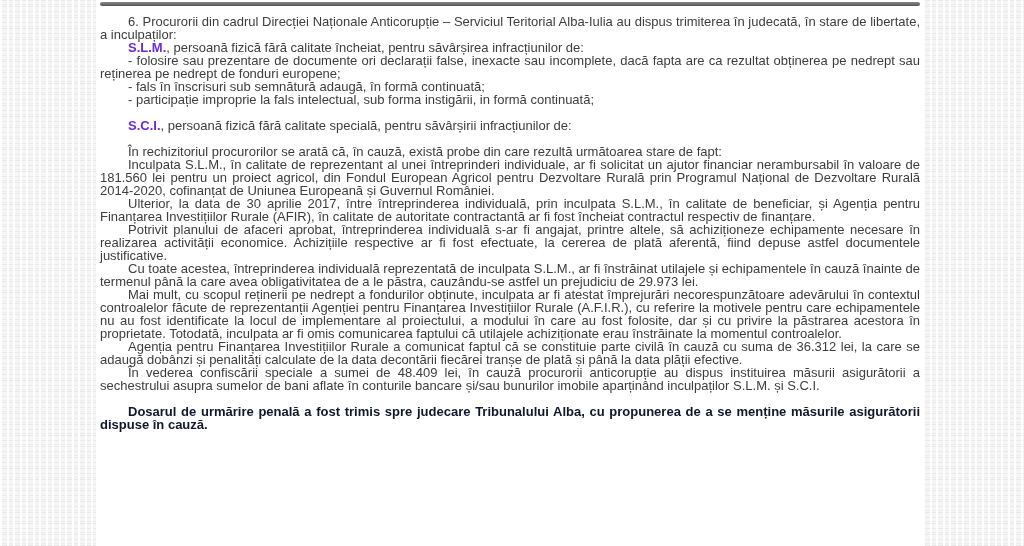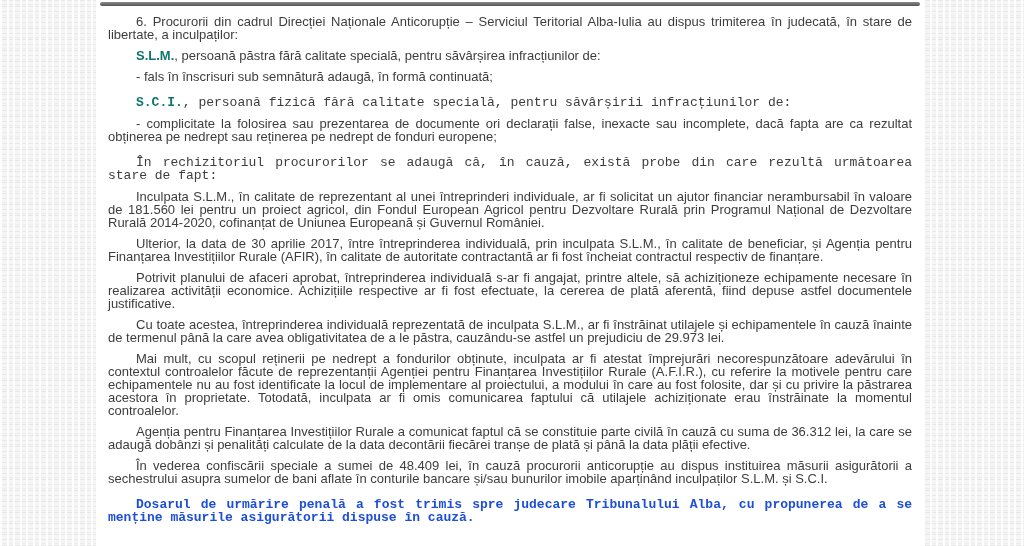--- a/index.html
+++ b/index.html
@@ -44,40 +44,41 @@
     background: linear-gradient(#8a8a8a, #545454);
     border-radius: 2px;
   }
   .doc-body {
     margin-top: 9px;
     font-size: 13px;
     line-height: 13px;
     color: #3d3d3d;
   }
   .para {
-    margin: 8px;
+    margin: 0;
     text-indent: 28px;
     text-align: justify;
   }
-  .para.gap { margin-top: 13px; font-family: Liberation Mono, monospace; }
-  .para.bold { font-weight: bold; color: #1d4ed8; }
-  .para b { font-weight: bold; color: #0f766e; }
+  .para.gap { margin-top: 13px; }
+  .para.bold { font-weight: bold; color: #0f172a; }
+  .para b { font-weight: bold; color: #6d28d9; }
 </style>
 </head>
 <body>
 
 <div class="doc-panel">
   <div class="top-rule"></div>
   <div class="doc-body">
       <p class="para"><span>6. Procurorii din cadrul Direcției Naționale Anticorupție – Serviciul Teritorial Alba-Iulia au dispus trimiterea în judecată, în stare de libertate, a inculpaților:</span></p>
-      <p class="para"><b>S.L.M.</b><span>, persoană păstra fără calitate specială, pentru săvârșirea infracțiunilor de:</span></p>
+      <p class="para"><b>S.L.M.</b><span>, persoană fizică fără calitate încheiat, pentru săvârșirea infracțiunilor de:</span></p>
+      <p class="para"><span>- folosire sau prezentare de documente ori declarații false, inexacte sau incomplete, dacă fapta are ca rezultat obținerea pe nedrept sau reținerea pe nedrept de fonduri europene;</span></p>
       <p class="para"><span>- fals în înscrisuri sub semnătură adaugă, în formă continuată;</span></p>
+      <p class="para"><span>- participație improprie la fals intelectual, sub forma instigării, in formă continuată;</span></p>
       <p class="para gap"><b>S.C.I.</b><span>, persoană fizică fără calitate specială, pentru săvârșirii infracțiunilor de:</span></p>
-      <p class="para"><span>- complicitate la folosirea sau prezentarea de documente ori declarații false, inexacte sau incomplete, dacă fapta are ca rezultat obținerea pe nedrept sau reținerea pe nedrept de fonduri europene;</span></p>
-      <p class="para gap"><span>În rechizitoriul procurorilor se adaugă că, în cauză, există probe din care rezultă următoarea stare de fapt:</span></p>
+      <p class="para gap"><span>În rechizitoriul procurorilor se arată că, în cauză, există probe din care rezultă următoarea stare de fapt:</span></p>
       <p class="para"><span>Inculpata S.L.M., în calitate de reprezentant al unei întreprinderi individuale, ar fi solicitat un ajutor financiar nerambursabil în valoare de 181.560 lei pentru un proiect agricol, din Fondul European Agricol pentru Dezvoltare Rurală prin Programul Național de Dezvoltare Rurală 2014-2020, cofinanțat de Uniunea Europeană și Guvernul României.</span></p>
       <p class="para"><span>Ulterior, la data de 30 aprilie 2017, între întreprinderea individuală, prin inculpata S.L.M., în calitate de beneficiar, și Agenția pentru Finanțarea Investițiilor Rurale (AFIR), în calitate de autoritate contractantă ar fi fost încheiat contractul respectiv de finanțare.</span></p>
       <p class="para"><span>Potrivit planului de afaceri aprobat, întreprinderea individuală s-ar fi angajat, printre altele, să achiziționeze echipamente necesare în realizarea activității economice. Achizițiile respective ar fi fost efectuate, la cererea de plată aferentă, fiind depuse astfel documentele justificative.</span></p>
       <p class="para"><span>Cu toate acestea, întreprinderea individuală reprezentată de inculpata S.L.M., ar fi înstrăinat utilajele și echipamentele în cauză înainte de termenul până la care avea obligativitatea de a le păstra, cauzându-se astfel un prejudiciu de 29.973 lei.</span></p>
       <p class="para"><span>Mai mult, cu scopul reținerii pe nedrept a fondurilor obținute, inculpata ar fi atestat împrejurări necorespunzătoare adevărului în contextul controalelor făcute de reprezentanții Agenției pentru Finanțarea Investițiilor Rurale (A.F.I.R.), cu referire la motivele pentru care echipamentele nu au fost identificate la locul de implementare al proiectului, a modului în care au fost folosite, dar și cu privire la păstrarea acestora în proprietate. Totodată, inculpata ar fi omis comunicarea faptului că utilajele achiziționate erau înstrăinate la momentul controalelor.</span></p>
       <p class="para"><span>Agenția pentru Finanțarea Investițiilor Rurale a comunicat faptul că se constituie parte civilă în cauză cu suma de 36.312 lei, la care se adaugă dobânzi și penalități calculate de la data decontării fiecărei tranșe de plată și până la data plății efective.</span></p>
       <p class="para"><span>În vederea confiscării speciale a sumei de 48.409 lei, în cauză procurorii anticorupție au dispus instituirea măsurii asigurătorii a sechestrului asupra sumelor de bani aflate în conturile bancare și/sau bunurilor imobile aparținând inculpaților S.L.M. și S.C.I.</span></p>
       <p class="para gap bold"><span>Dosarul de urmărire penală a fost trimis spre judecare Tribunalului Alba, cu propunerea de a se menține măsurile asigurătorii dispuse în cauză.</span></p>
     </div>
 </div>

